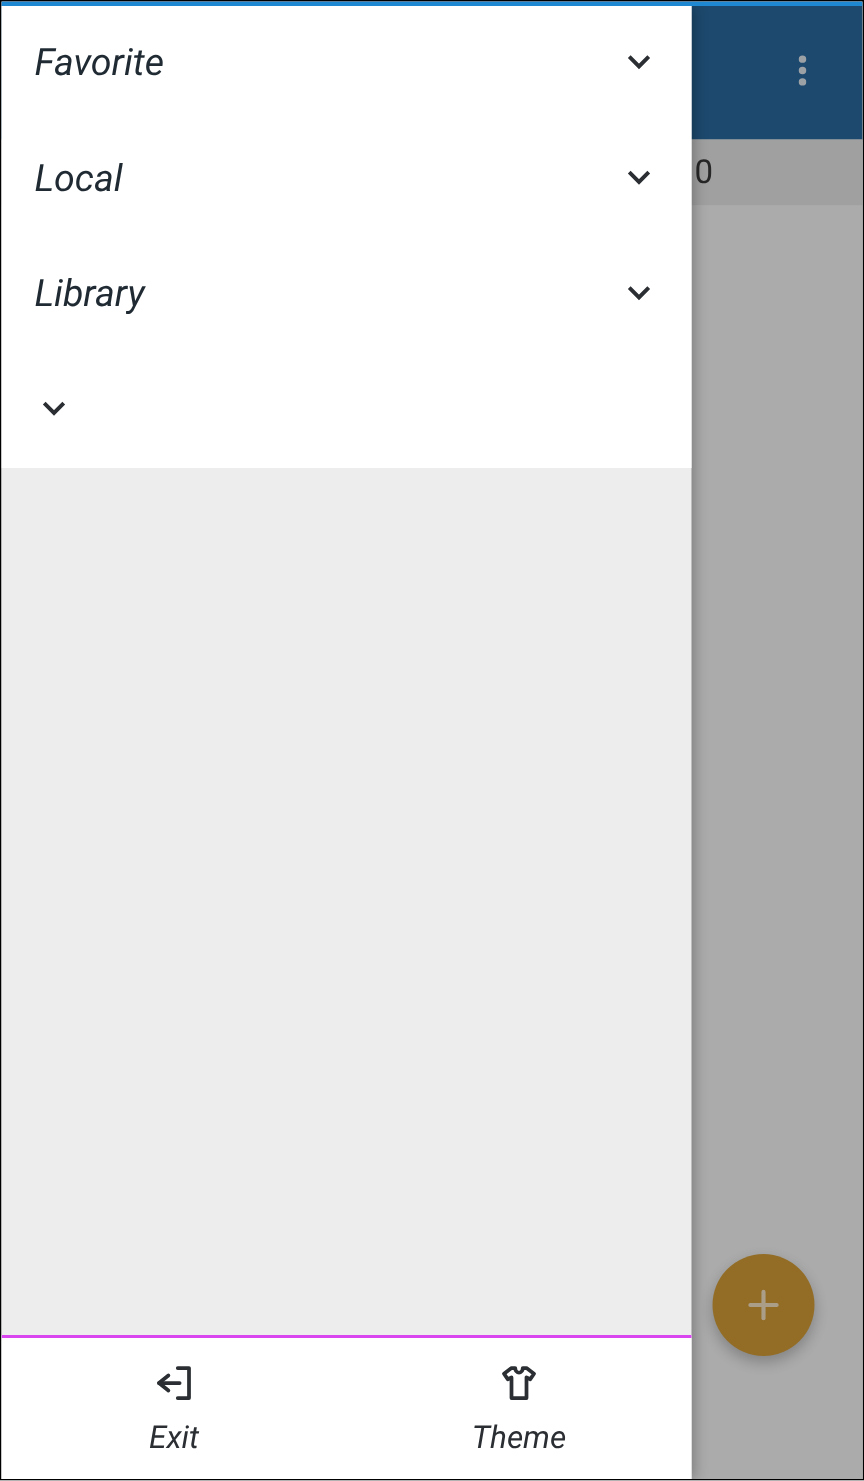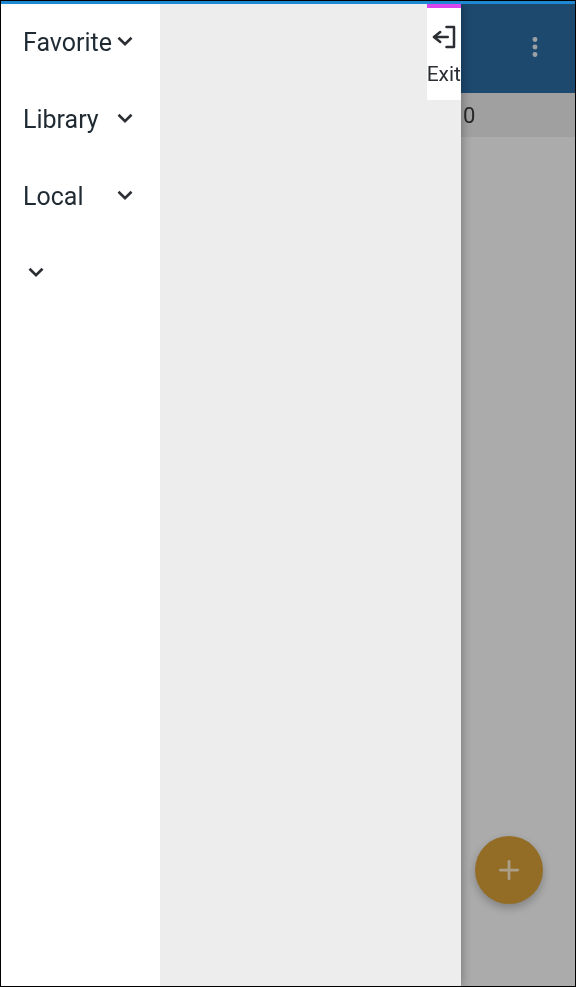--- a/index.html
+++ b/index.html
@@ -17,28 +17,28 @@
   .fab { position: absolute; right: 32px; bottom: 82px; width: 68px; height: 68px; border-radius: 50%; background: #d9a139; display: flex; align-items: center; justify-content: center; box-shadow: 0 4px 10px rgba(0,0,0,0.25); }
   .fab svg { stroke: #fbe9c9; }
 
   
   .scrim { position: absolute; inset: 0; background: rgba(0,0,0,0.32); }
 
   
   .accent { position: absolute; top: 0; left: 0; right: 0; height: 3px; background: #1e88d2; z-index: 30; }
 
   
-  .drawer { position: absolute; top: 3px; left: 0; width: 460px; bottom: 0; background: #ededed; display: flex; flex-direction: row; box-shadow: 2px 0 8px rgba(0,0,0,0.25); z-index: 20; }
+  .drawer { position: absolute; top: 3px; left: 0; width: 460px; bottom: 0; background: #ededed; display: flex; flex-direction: column; box-shadow: 2px 0 8px rgba(0,0,0,0.25); z-index: 20; font-style: italic; }
   .drawer-list { background: #ffffff; }
   .drawer-item { display: flex; align-items: center; justify-content: space-between; height: 77px; padding: 0 22px 0 22px; }
   .drawer-item .label { font-size: 25px; color: #1f2a33; }
   .drawer-item .chev svg { stroke: #2b2f33; stroke-width: 2.4; fill: none; }
   .drawer-spacer { flex: 1; }
 
-  .drawer-bottom { background: #ffffff; height: 96px; display: flex; border-top: 4px solid #d946ef; }
+  .drawer-bottom { background: #ffffff; height: 96px; display: flex; border-top: 2px solid #d946ef; }
   .drawer-bottom .btn { flex: 1; display: flex; flex-direction: column; align-items: center; justify-content: center; gap: 6px; }
   .drawer-bottom .btn svg { stroke: #2b2f33; fill: none; stroke-width: 2; }
   .drawer-bottom .btn .cap { font-size: 21px; color: #2b2f33; }
 
   
   .frame { position: relative; width: 576px; height: 987px; overflow: hidden; border: 1px solid #000; }
 </style>
 </head>
 <body>
 
@@ -79,30 +79,30 @@
       <div class="drawer-item">
         <span class="label">Favorite</span>
         <span class="chev">
           <svg width="26" height="26" viewBox="0 0 24 24">
               <polyline points="6 9 12 15 18 9"></polyline>
             </svg>
         </span>
       </div>
 
       <div class="drawer-item">
-        <span class="label">Library</span>
+        <span class="label">Local</span>
         <span class="chev">
           <svg width="26" height="26" viewBox="0 0 24 24">
               <polyline points="6 9 12 15 18 9"></polyline>
             </svg>
         </span>
       </div>
 
       <div class="drawer-item">
-        <span class="label">Local</span>
+        <span class="label">Library</span>
         <span class="chev">
           <svg width="26" height="26" viewBox="0 0 24 24">
               <polyline points="6 9 12 15 18 9"></polyline>
             </svg>
         </span>
       </div>
 
       <div class="drawer-item">
         <span class="chev">
           <svg width="26" height="26" viewBox="0 0 24 24">
@@ -122,20 +122,28 @@
         <span>
           <svg width="30" height="30" viewBox="0 0 24 24" stroke-linecap="round" stroke-linejoin="round">
             <path d="M14 4 L20 4 L20 20 L14 20"></path>
             <polyline points="9 8 4 12 9 16"></polyline>
             <line x1="4" y1="12" x2="15" y2="12"></line>
           </svg>
         </span>
         <span class="cap">Exit</span>
       </div>
 
+      <div class="btn">
+        <span>
+          <svg width="30" height="30" viewBox="0 0 24 24" stroke-linecap="round" stroke-linejoin="round">
+            <path d="M4 7 L8 4 L10 4 C10 5.5 11 6.5 12 6.5 C13 6.5 14 5.5 14 4 L16 4 L20 7 L18 10 L16 9 L16 20 L8 20 L8 9 L6 10 Z"></path>
+          </svg>
+        </span>
+        <span class="cap">Theme</span>
+      </div>
 
 
     </div>
   </div>
 
   <div class="accent"></div>
 
 </div>
 
 </body></html>

